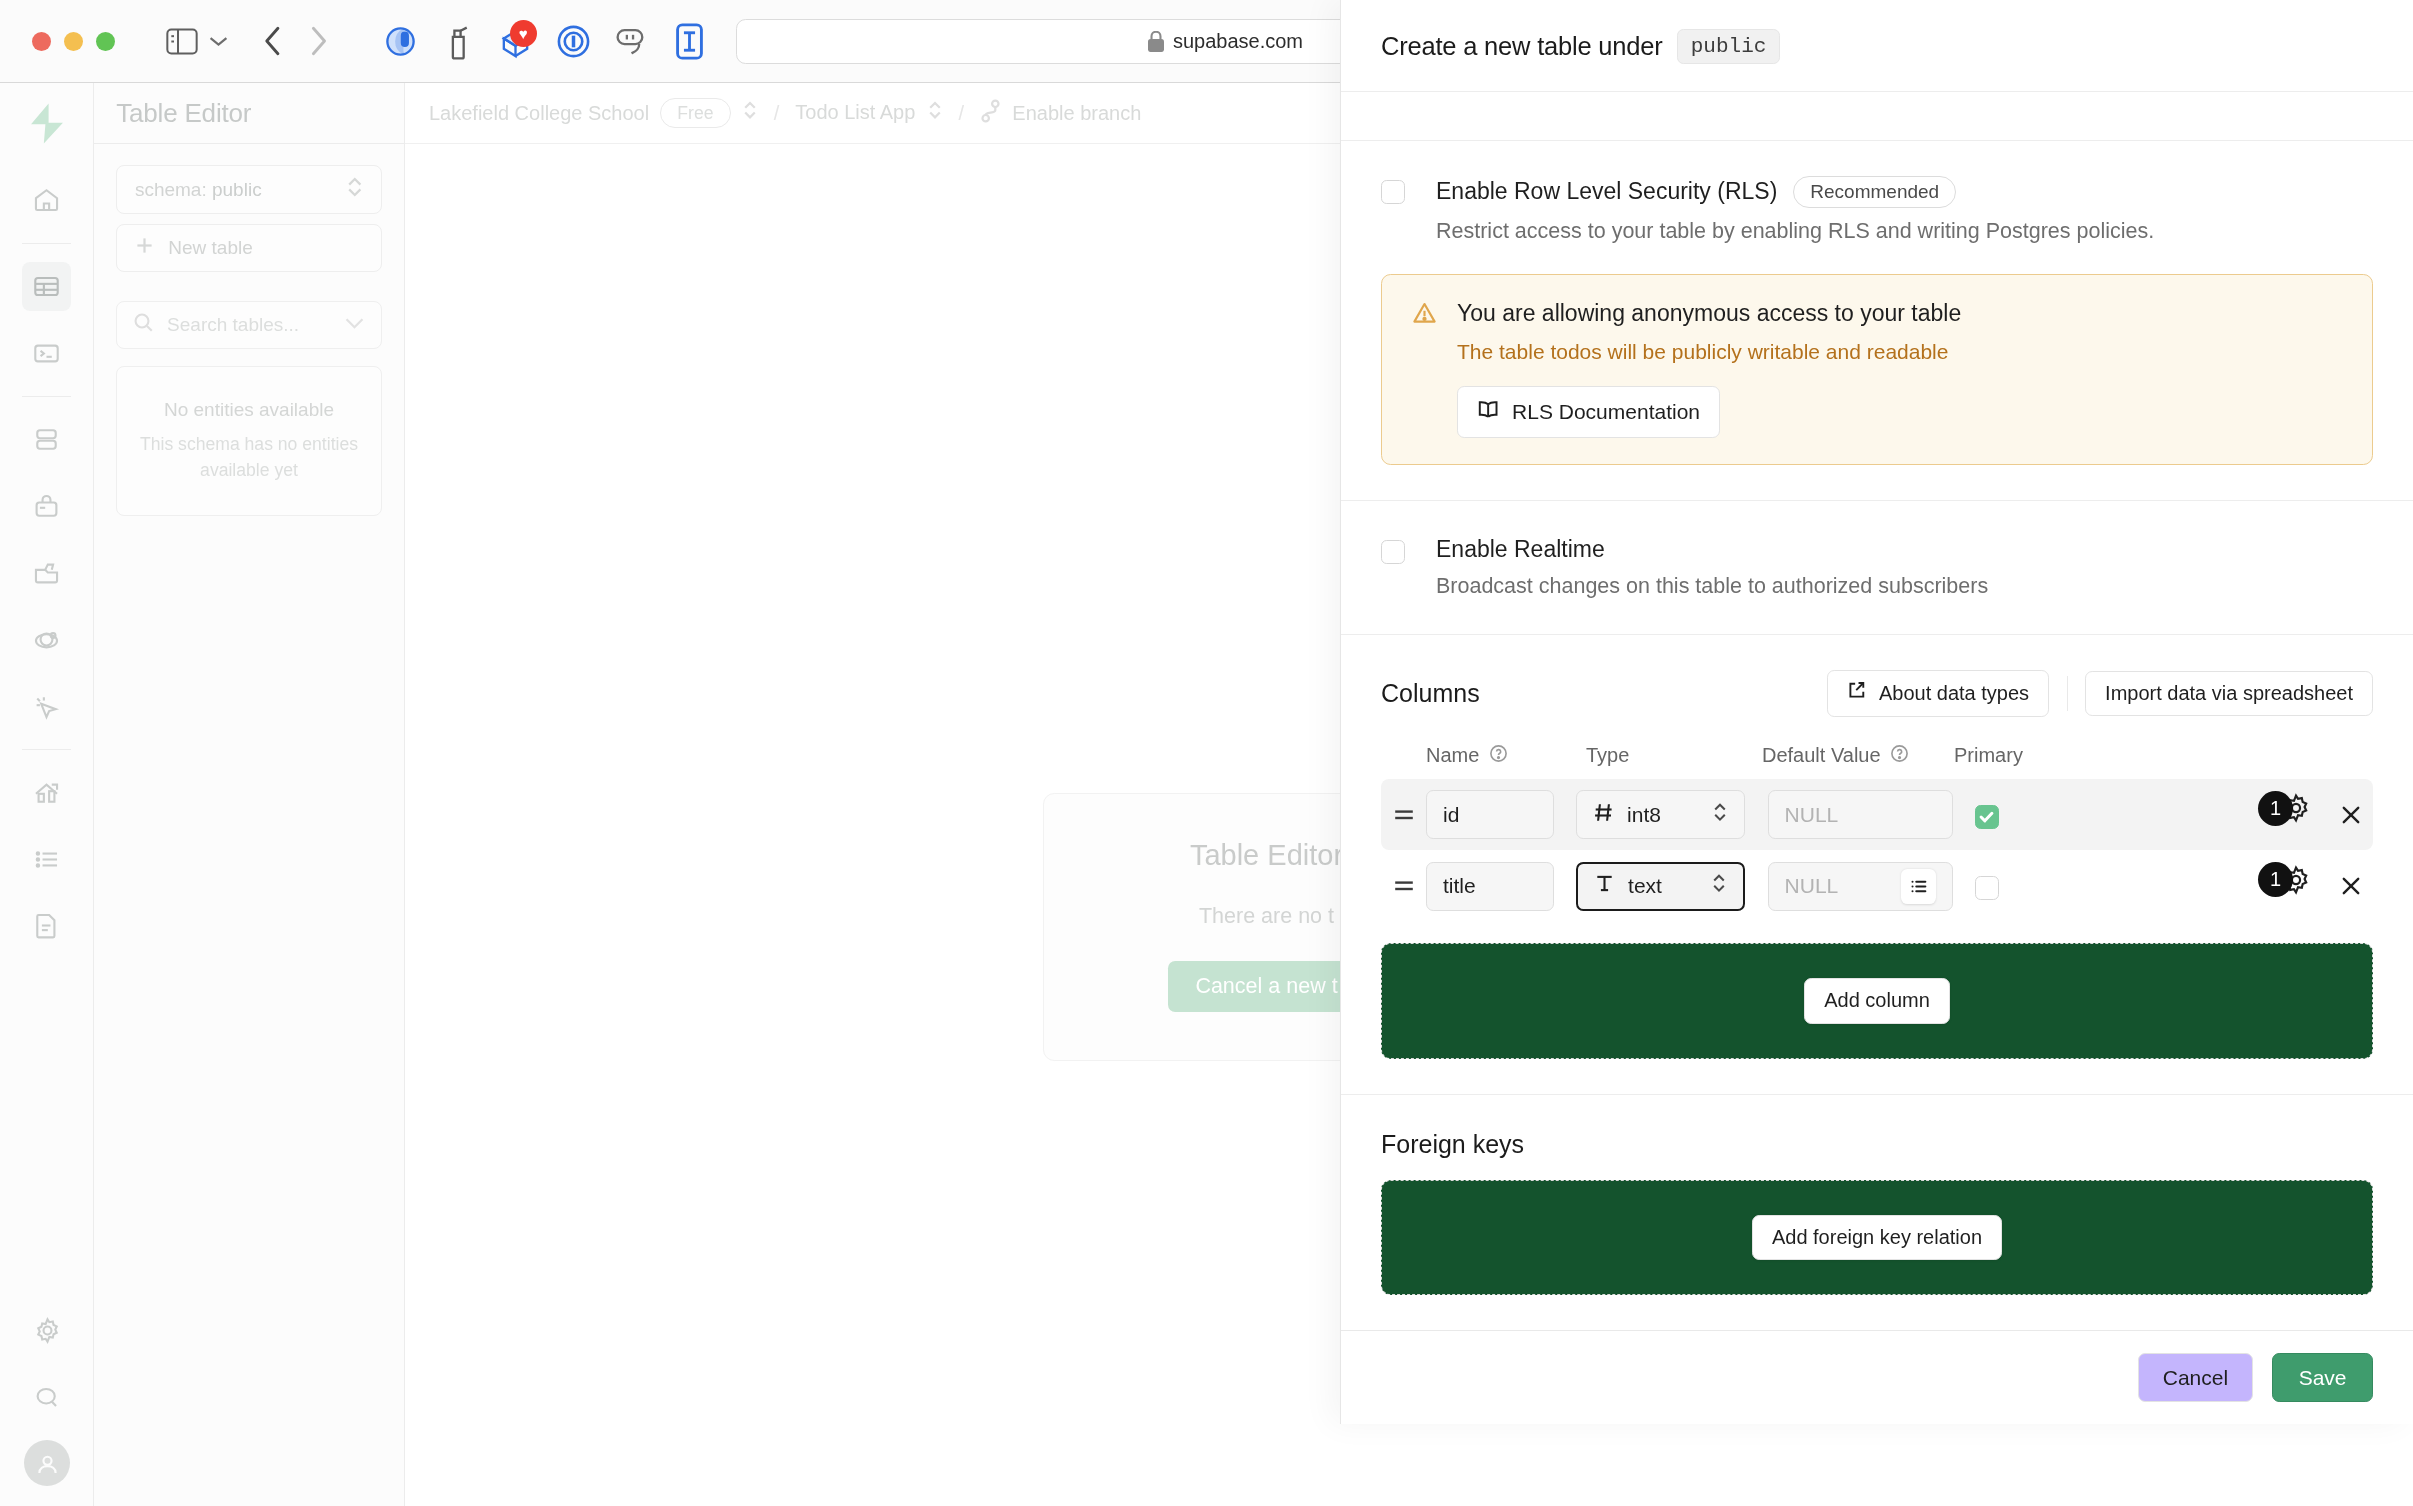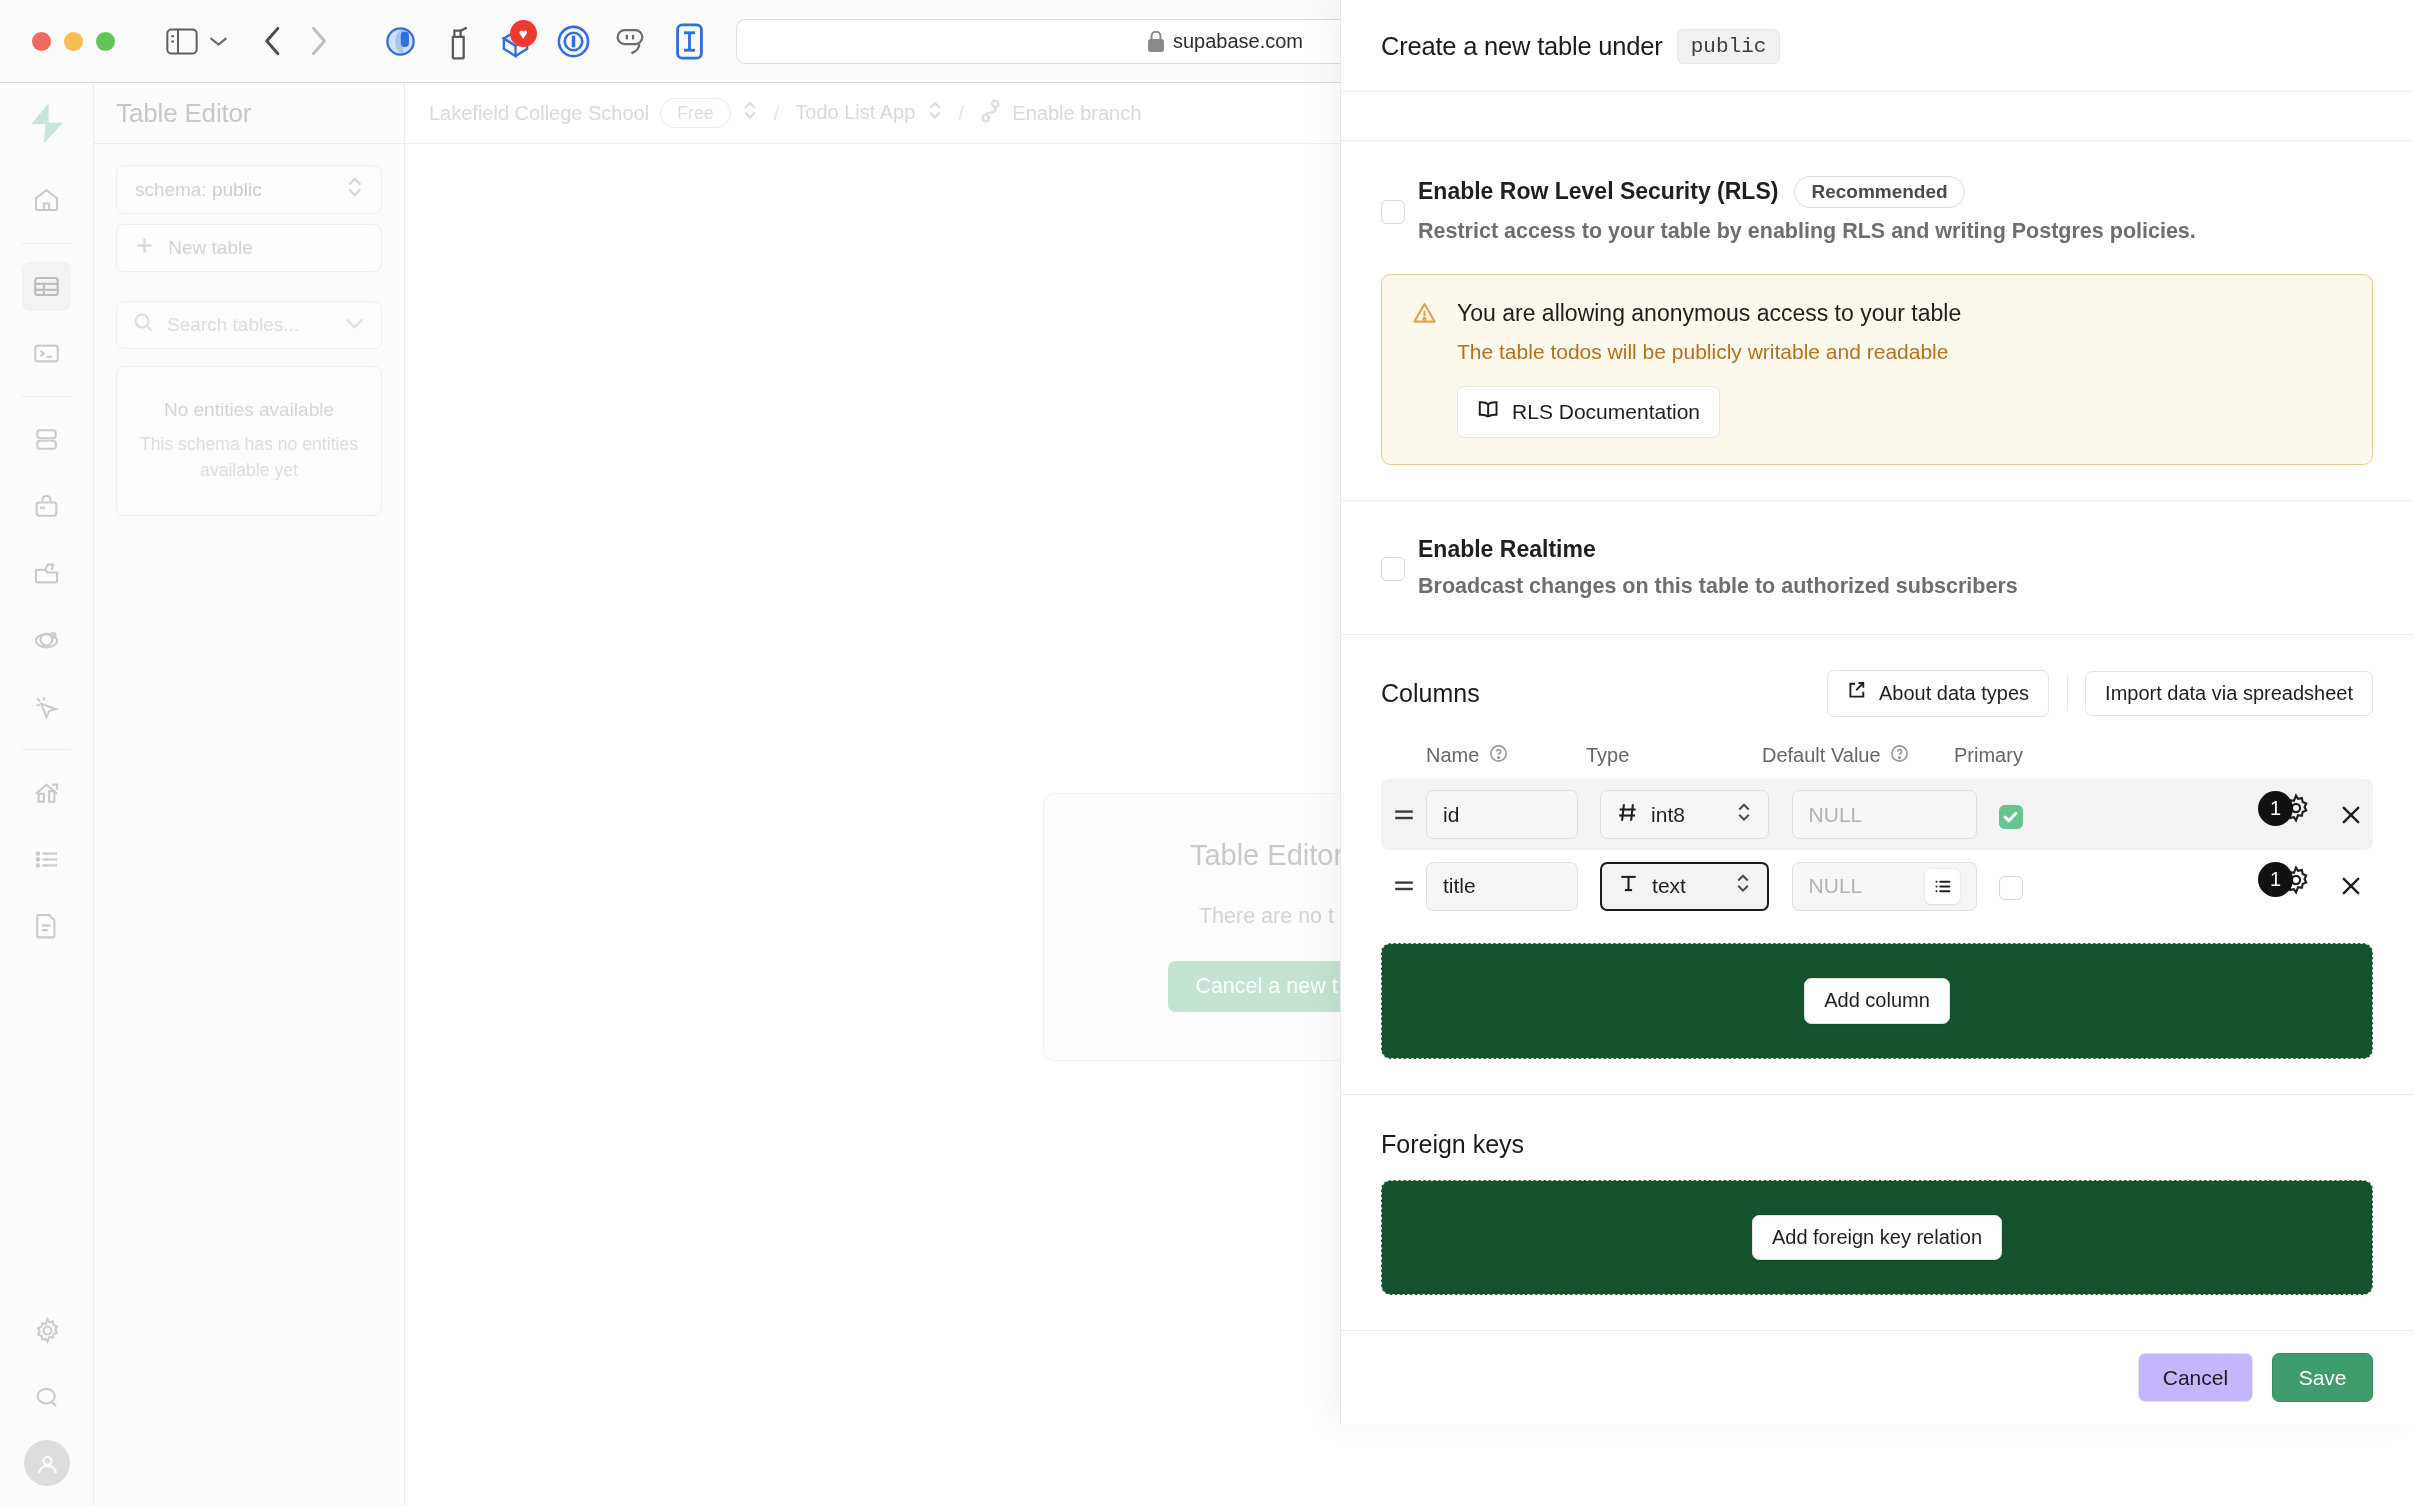--- a/index.html
+++ b/index.html
@@ -141,21 +141,21 @@
   .code-chip{
     background:#f1f1f1; border:0.8px solid #e6e6e6; border-radius:6.4px;
     padding:4.8px 12.8px; font-family:"Liberation Mono", monospace; font-size:21px; color:#3d3d3d;
   }
   .sheet-strip{ height:49px; border-bottom:0.8px solid #ededed; }
   .sheet-body{ flex:1; overflow:hidden; }
 
   .sec{ padding:35px 40px; border-bottom:0.8px solid #ededed; }
   .sec.nb{ border-bottom:none; }
 
-  .check-row{ display:flex; gap:13px; align-items:center;font-weight:bold; }
+  .check-row{ display:flex; gap:31px; align-items:flex-start; }
   .chk{
     width:24px; height:24px; border:0.8px solid #d6d6d6; border-radius:5.6px; background:#fff;
     flex:none; margin-top:4px;
   }
   .chk.green{
     background:#68c48f; border-color:#68c48f; display:flex; align-items:center; justify-content:center;
   }
   .chk-label{ font-size:23px; color:#1f1f1f; display:flex; align-items:center; gap:16px; }
   .tag{
     border:0.8px solid #dcdcdc; border-radius:797px; padding:4px 16px; font-size:19px; color:#4a4a4a;
@@ -194,21 +194,21 @@
     display:flex; align-items:center; gap:0; padding:11.2px 0; border-radius:8px;
   }
   .col-row.hl{ background:#f3f3f3; }
   .drag{ width:45px; flex:none; display:flex; align-items:center; justify-content:center; color:#3b3b3b; }
   .fld{
     height:49px; border:0.8px solid #dedede; border-radius:7.2px; background:#f6f6f6;
     display:flex; align-items:center; padding:0 16px; font-size:21px; color:#1f1f1f;
   }
   .fld.focus{ border:2.4px solid #1b1b1b; background:#f3f3f3; }
   .fld.placeholder{ color:#b3b3b3; }
-  .f-name{ width:152px; }
+  .f-name{ width:128px; }
   .f-type{ width:169px; justify-content:space-between; gap:9.6px; }
   .f-type .tl{ display:flex; align-items:center; gap:12.8px; }
   .f-def{ width:185px; justify-content:space-between; }
   .mini-btn{
     width:35px; height:35px; background:#fff; border-radius:6.4px;
     display:flex; align-items:center; justify-content:center; box-shadow:0 0.8px 2.4px rgba(0,0,0,.12);
   }
   .gap{ width:22.3px; flex:none; }
   .pri-cell{ width:128px; flex:none; display:flex; align-items:center; }
   .trail{ display:flex; align-items:center; gap:21px; margin-left:auto; padding-right:4.8px; }

